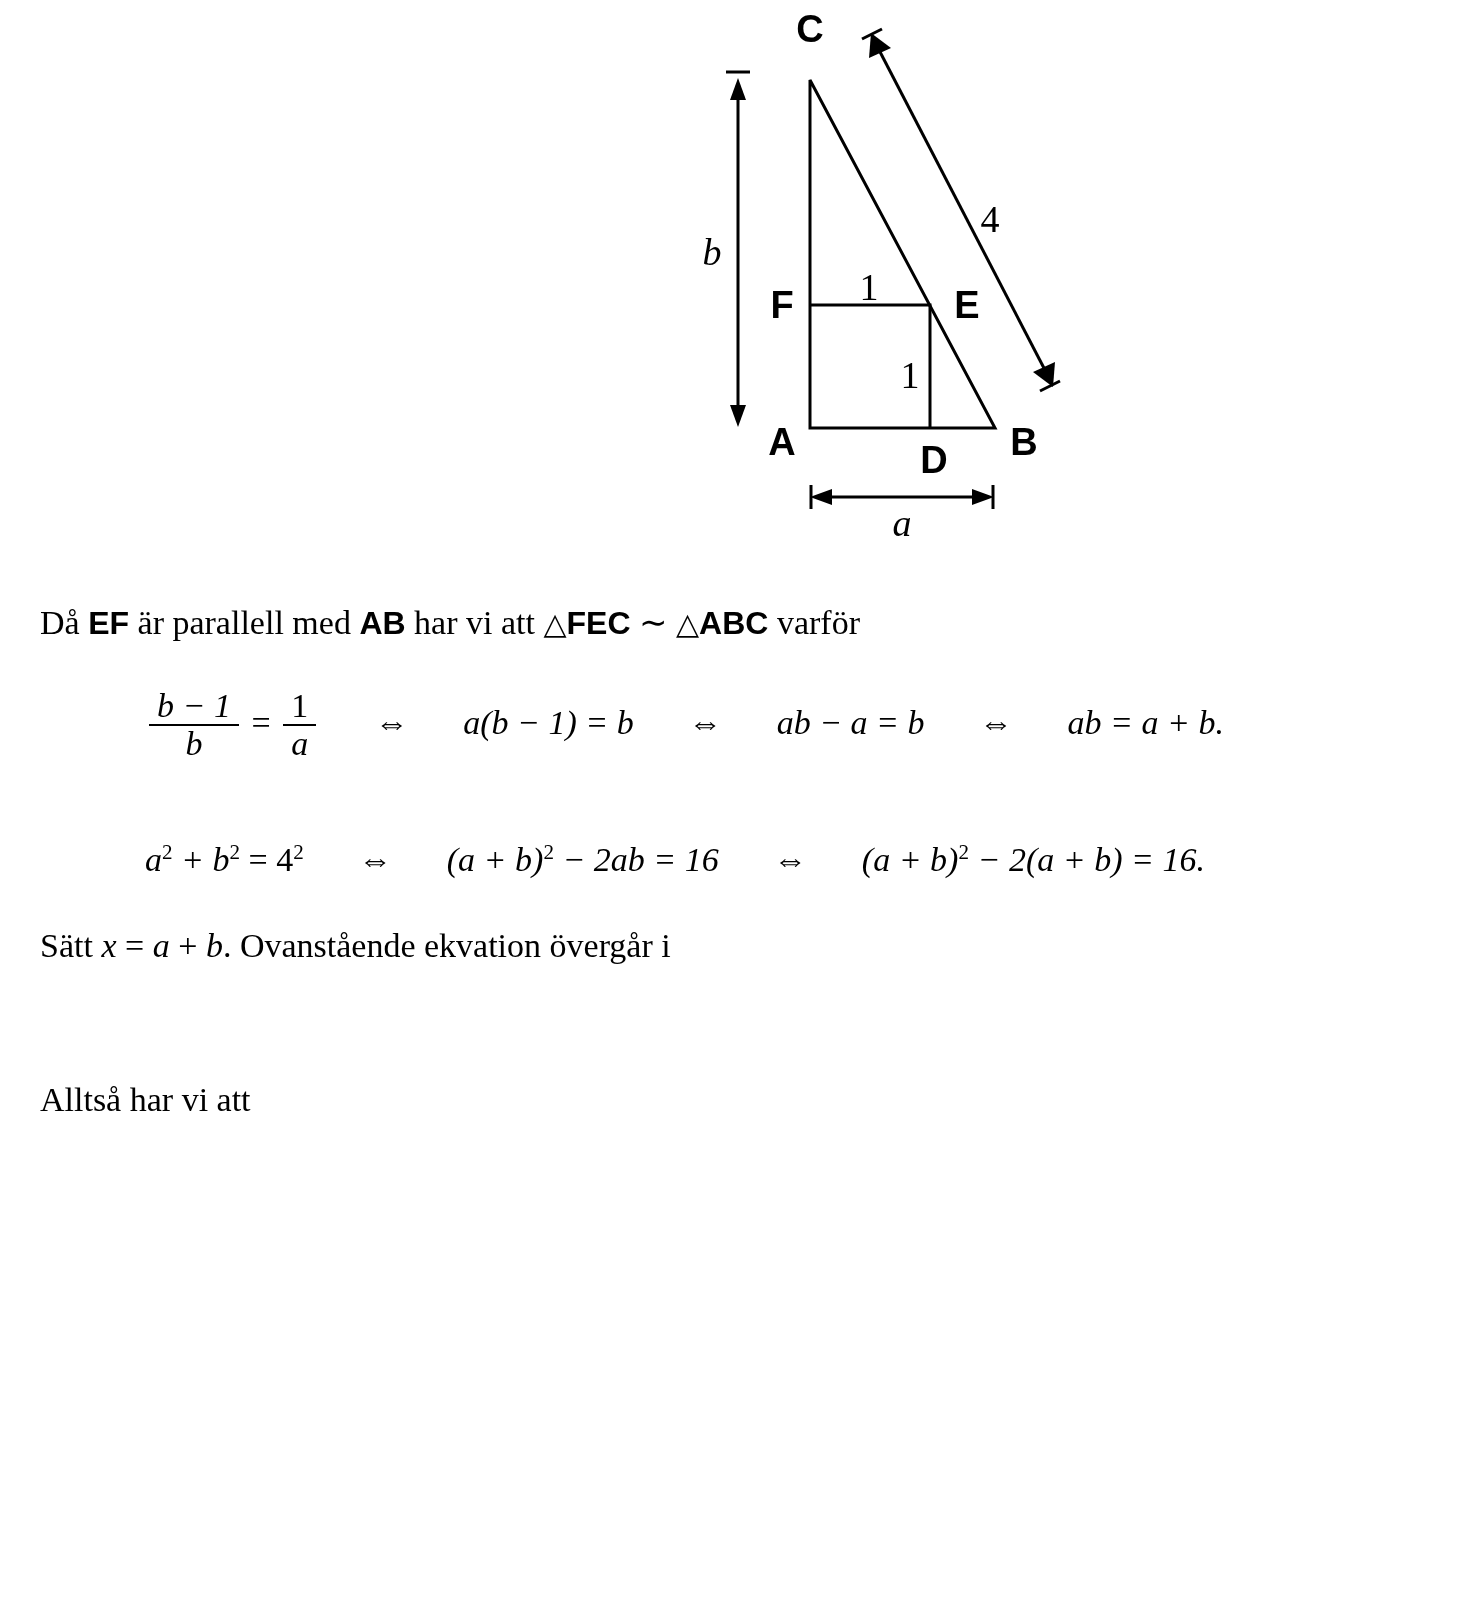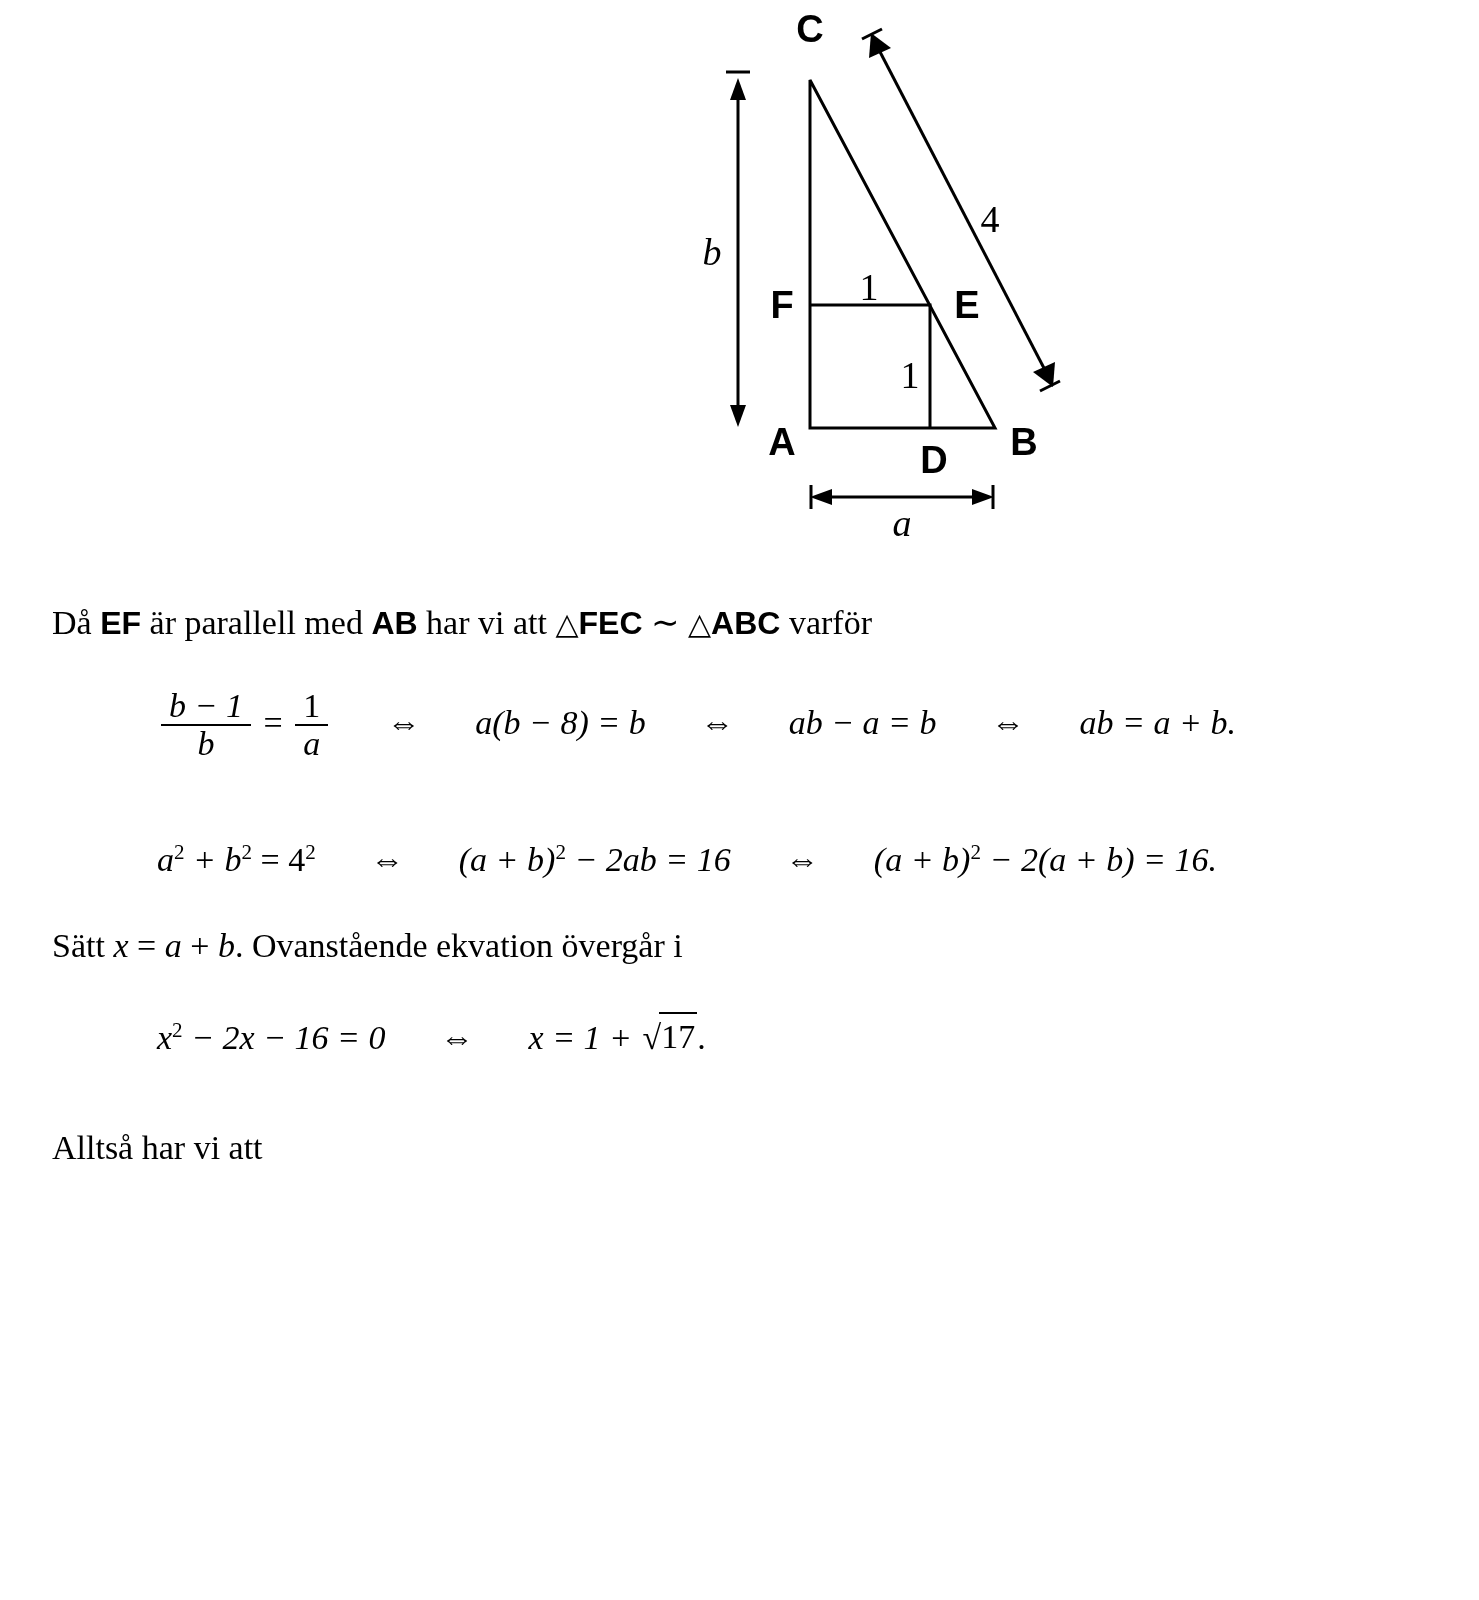--- a/index.html
+++ b/index.html
@@ -26,21 +26,21 @@
   }
   #figure-svg {
     position: absolute;
     left: 0;
     top: 0;
   }
 
   
   #body-text {
     position: absolute;
-    left: 12px;
+    left: 0;
     top: 600px;
     width: 1241px;
     font-size: 34px;
     line-height: 1.35;
   }
   .para {
     margin: 0 0 10px 0;
     padding: 0 40px;
   }
 
@@ -156,21 +156,21 @@
     <span class="frac">
       <span class="num it">b − 1</span>
       <span class="den it">b</span>
     </span>
     <span>=</span>
     <span class="frac">
       <span class="num">1</span>
       <span class="den it">a</span>
     </span>
     <span class="sp"></span><span>⇔</span><span class="sp"></span>
-    <span class="it">a(b − 8) = b</span>
+    <span class="it">a(b − 1) = b</span>
     <span class="sp"></span><span>⇔</span><span class="sp"></span>
     <span class="it">ab − a = b</span>
     <span class="sp"></span><span>⇔</span><span class="sp"></span>
     <span class="it">ab = a + b.</span>
   </p>
 
   <div class="blockgap-3"></div>
 
 
   <div class="blockgap-2"></div>
@@ -184,25 +184,20 @@
   </p>
 
   <div class="blockgap-3"></div>
 
   <p class="para">
     <span>Sätt </span><span class="it">x</span><span> = </span><span class="it">a</span><span> + </span><span class="it">b</span><span>. Ovanstående ekvation övergår i</span>
   </p>
 
   <div class="blockgap-2"></div>
 
-  <p class="eqline">
-    <span class="it">x</span><sup class="pw">2</sup><span class="it"> − 2x − 16 = 0</span>
-    <span class="sp"></span><span>⇔</span><span class="sp"></span>
-    <span class="it">x = 1 + </span><span class="rad"><span class="sign">√</span><span class="rand">17</span></span><span>.</span>
-  </p>
 
   <div class="blockgap-3"></div>
 
 
   <div class="blockgap-1"></div>
 
   <p class="para">Alltså har vi att</p>
 
   <div class="blockgap-2"></div>
 

